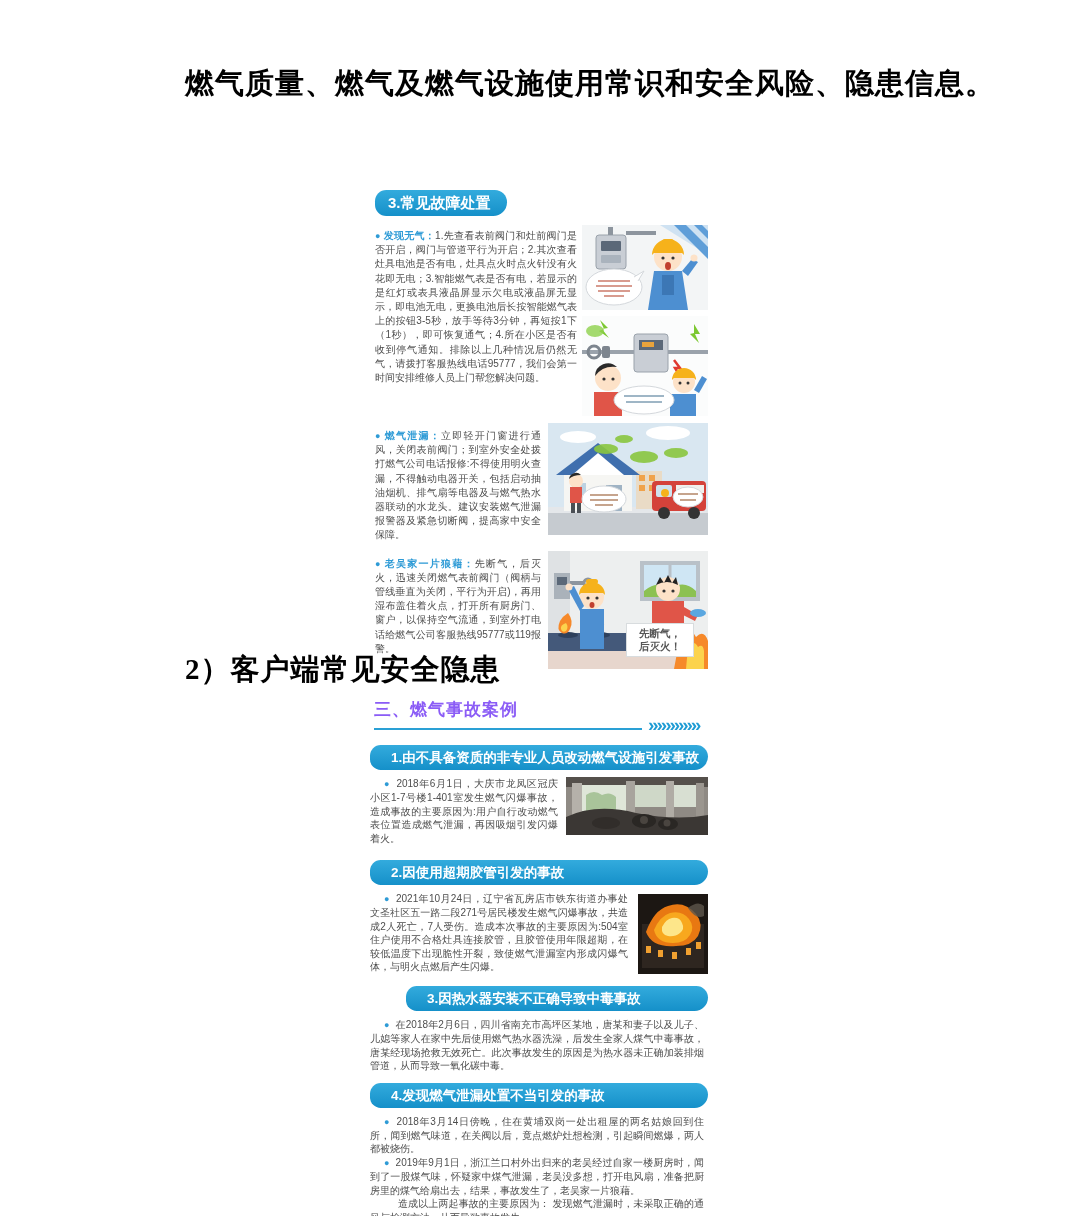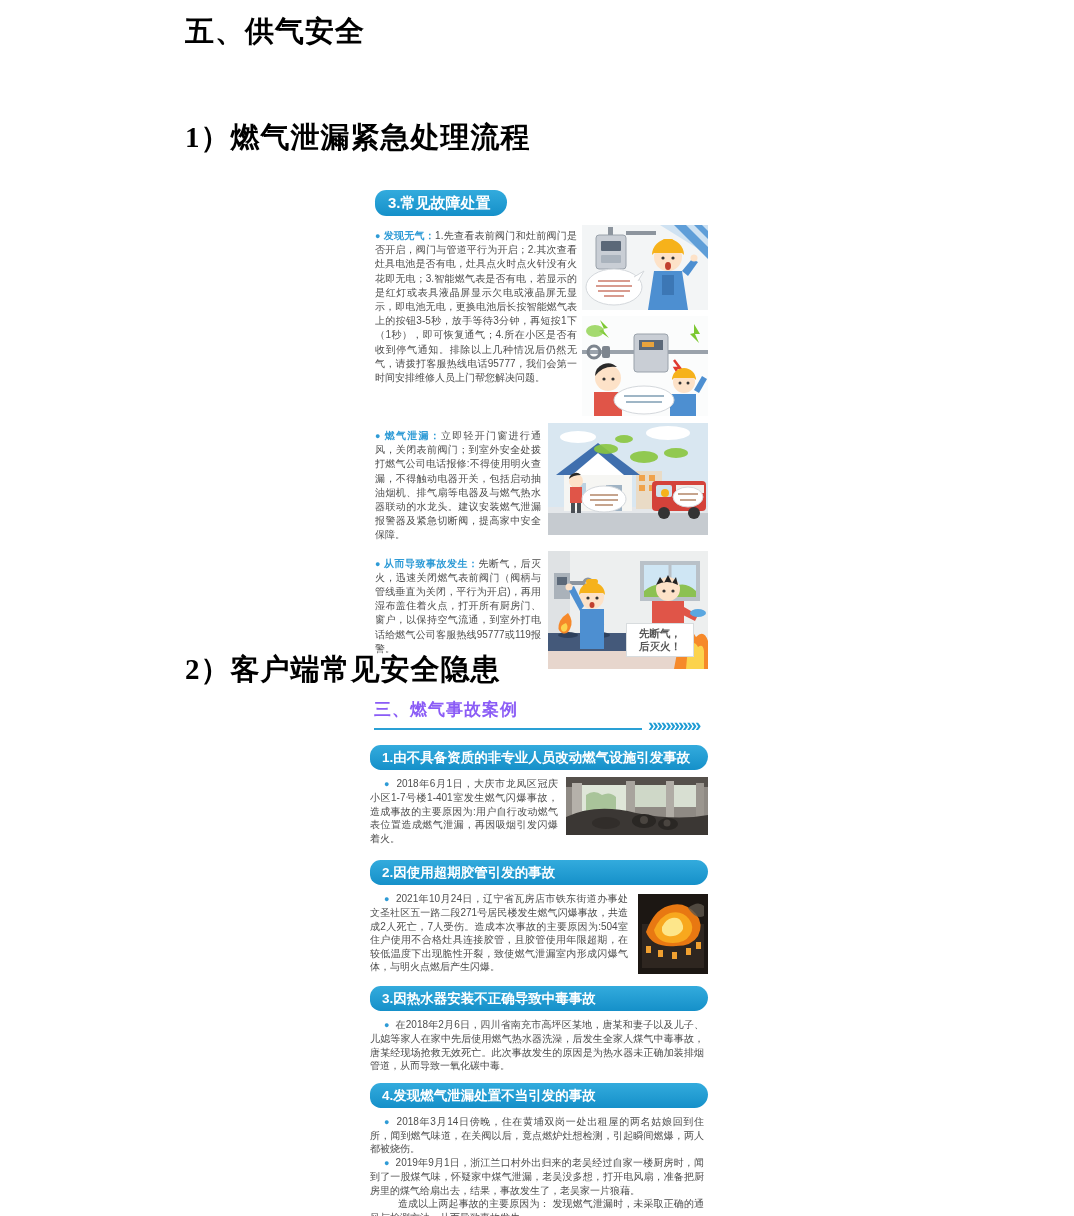--- a/index.html
+++ b/index.html
@@ -37,41 +37,40 @@
   
   .ig2{position:absolute;left:370px;top:698px;width:338px;}
   .ig2-head{position:relative;width:100%;height:34px;}
   .ig2-title{position:absolute;left:4px;top:0;color:#8b5cf6;font-weight:bold;
         font-size:17px;letter-spacing:1px;}
   .ig2-line{position:absolute;left:4px;top:30px;width:268px;border-top:2px solid #2aa0d5;}
   .chevrons{position:absolute;left:278px;top:16px;color:#1f9cd4;font-weight:bold;
         font-size:19px;letter-spacing:-2px;}
   .cbanner{position:relative;height:25px;line-height:25px;background:linear-gradient(180deg,#33abdd,#1590c9);
         border-radius:12px 13px 15px 12px;color:#fff;font-weight:bold;font-size:13.5px;
-        padding-left:12px;overflow:visible;}
+        padding-left:21px;overflow:visible;}
   .cb1{margin-top:13px;}
   .cb2{margin-top:15px;}
-  .cb3{margin-top:12px;}
+  .cb3{margin-top:12px;margin-left:36px;}
   .cb4{margin-top:10px;}
   .cbody{margin-top:7px;display:flex;align-items:flex-start;}
   .ctext{margin:0;color:#4d4d4d;font-size:10px;line-height:13.4px;text-align:justify;text-indent:14px;}
   .c1-text{width:188px;}
   .c2-text{width:258px;}
   .c34-text{width:334px;}
   .c1-img{margin-left:auto;}
   .c2-img{margin-left:auto;margin-top:2px;}
   .concl{text-indent:28px;}
 </style>
 </head>
 <body>
 
 <div class="page">
 
-  <h1 class="doc-h" id="h-main">五、供气安全</h1>
-  <h2 class="doc-h" id="h-s1">1）燃气泄漏紧急处理流程</h2>
+  <p class="doc-h" id="h-sub">燃气质量、燃气及燃气设施使用常识和安全风险、隐患信息。</p>
   <h2 class="doc-h" id="h-s2">2）客户端常见安全隐患</h2>
 
   <div class="ig1">
     <div class="banner1">
       <span>3.常见故障处置</span>
     </div>
 
     
     <div class="ig-row row-a">
       <p class="itext"><span class="bullet">●</span><span class="lbl">发现无气：</span><span>1.先查看表前阀门和灶前阀门是否开启，阀门与管道平行为开启；2.其次查看灶具电池是否有电，灶具点火时点火针没有火花即无电；3.智能燃气表是否有电，若显示的是红灯或表具液晶屏显示欠电或液晶屏无显示，即电池无电，更换电池后长按智能燃气表上的按钮3-5秒，放手等待3分钟，再短按1下（1秒），即可恢复通气；4.所在小区是否有收到停气通知。排除以上几种情况后仍然无气，请拨打客服热线电话95777，我们会第一时间安排维修人员上门帮您解决问题。</span></p>
@@ -184,21 +183,21 @@
           <g stroke="#c09a80" stroke-width="1.8">
             <line x1="130" y1="71" x2="150" y2="71"></line>
               <line x1="132" y1="77" x2="148" y2="77"></line>
           </g>
         </svg>
       </div>
     </div>
 
     
     <div class="ig-row row-c">
-      <p class="itext"><span class="bullet">●</span><span class="lbl">从而导致事故发生：</span><span>先断气，后灭火，迅速关闭燃气表前阀门（阀柄与管线垂直为关闭，平行为开启)，再用湿布盖住着火点，打开所有厨房门、窗户，以保持空气流通，到室外打电话给燃气公司客服热线95777或119报警。</span></p>
+      <p class="itext"><span class="bullet">●</span><span class="lbl">老吴家一片狼藉：</span><span>先断气，后灭火，迅速关闭燃气表前阀门（阀柄与管线垂直为关闭，平行为开启)，再用湿布盖住着火点，打开所有厨房门、窗户，以保持空气流通，到室外打电话给燃气公司客服热线95777或119报警。</span></p>
       <div class="imgcol">
         <div class="scene">
           <svg width="160" height="118" viewBox="0 0 160 118">
             <rect width="160" height="118" fill="#edefef"></rect>
             <rect width="22" height="118" fill="#dfe2e4"></rect>
             <rect y="98" width="160" height="20" fill="#e7d6cd"></rect>
             <rect x="92" y="10" width="60" height="40" fill="#b9c1c8"></rect>
             <rect x="96" y="14" width="52" height="32" fill="#cfe6f4"></rect>
             <path d="M96 40 q14 -12 26 -2 q14 -10 26 2 v6 h-52 z" fill="#8cc152"></path>
             <line x1="122" y1="14" x2="122" y2="46" stroke="#b9c1c8" stroke-width="3"></line>

